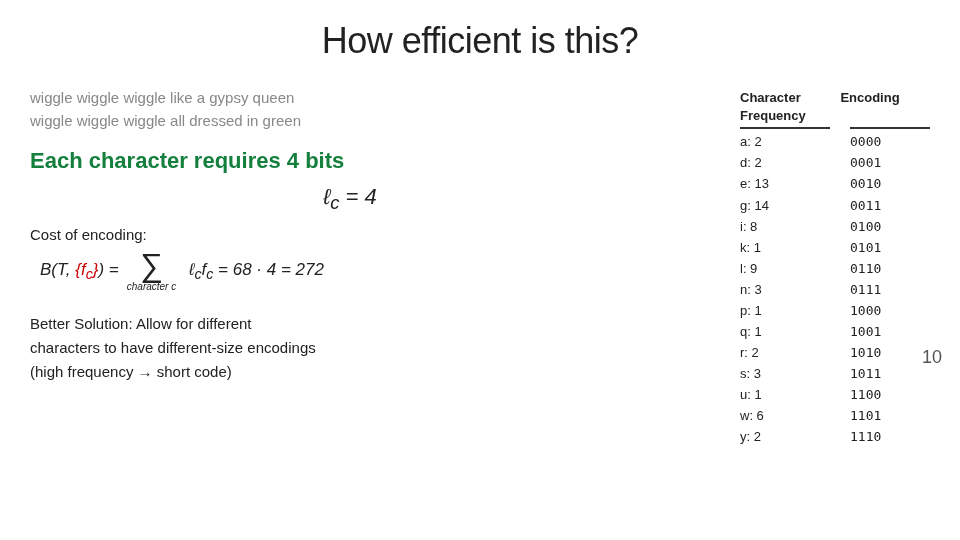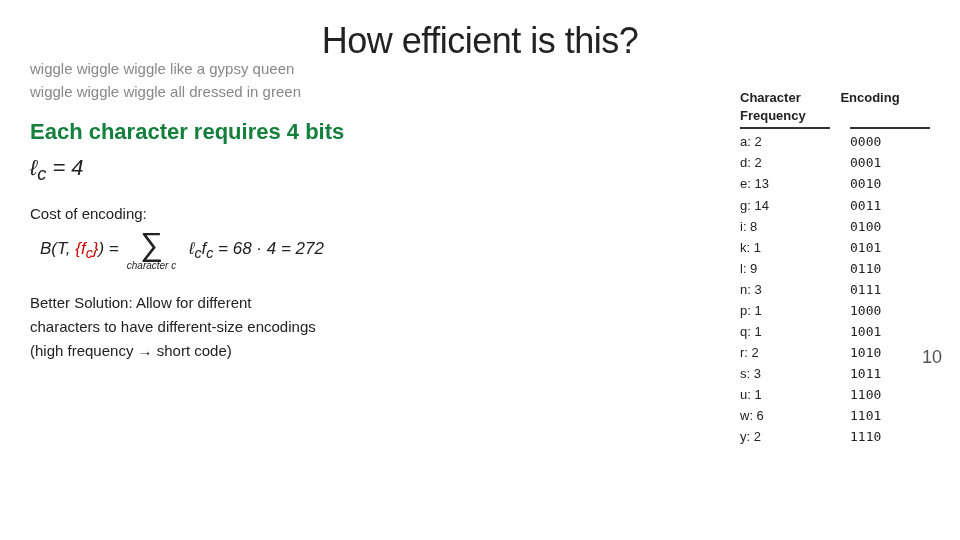--- a/index.html
+++ b/index.html
@@ -21,21 +21,21 @@
       text-align: center;
       font-size: 36px;
       font-weight: normal;
       color: #222;
       margin-bottom: 10px;
       letter-spacing: -0.5px;
     }
     .left-col {
       position: absolute;
       left: 30px;
-      top: 58px;
+      top: 87px;
       width: 640px;
     }
     .lyric {
       color: #888;
       font-size: 15px;
       line-height: 1.5;
       margin-bottom: 16px;
     }
     .big-label {
       font-size: 22px;
@@ -115,21 +115,22 @@
       bottom: 20px;
       right: 18px;
       font-size: 18px;
       color: #555;
       margin-left: 16px;
     }
     
     .formula-box {
       display: flex;
       align-items: center;
-      margin: 8px 0 20px 0;
+      justify-content: center;
+      margin: 8px 0 12px 0;
       font-size: 20px;
       font-style: italic;
     }
     .cost-formula {
       display: flex;
       align-items: center;
       font-size: 17px;
       font-style: italic;
       color: #222;
       padding-left: 10px;

